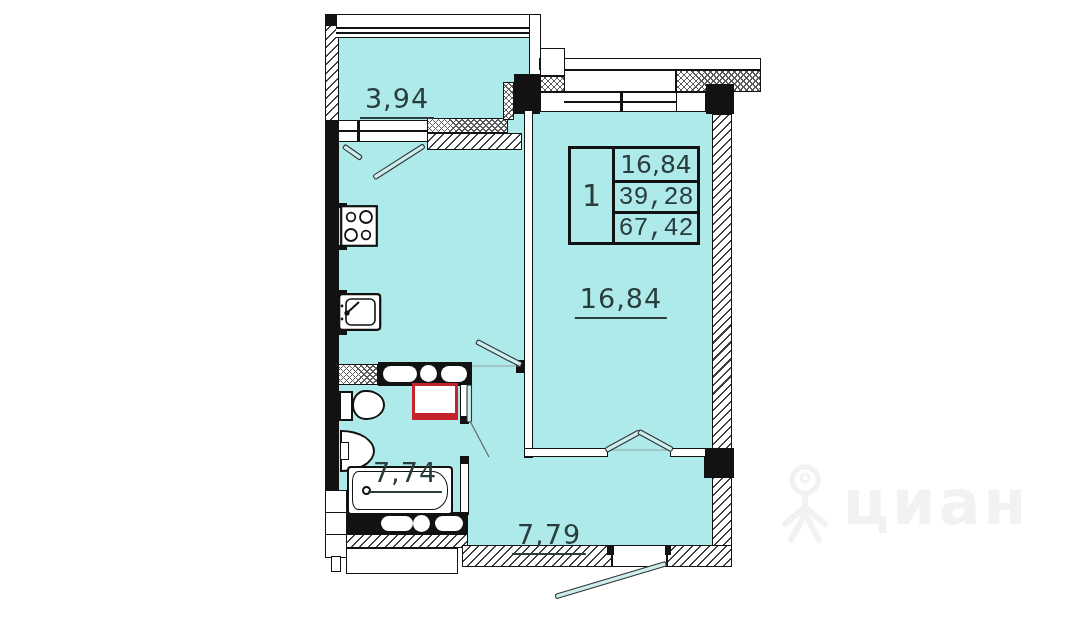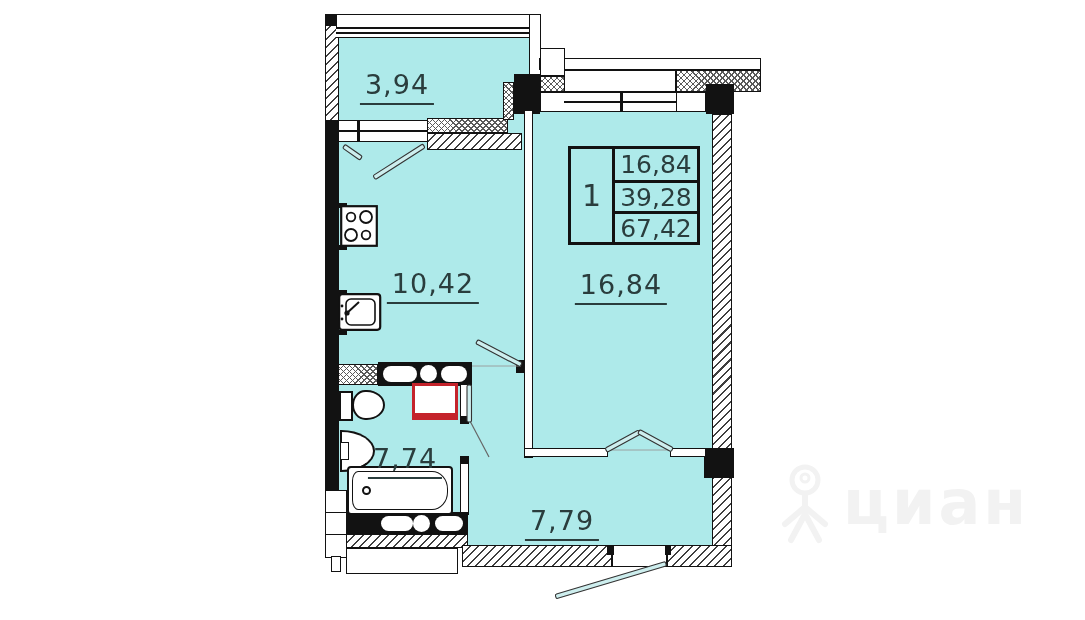--- a/index.html
+++ b/index.html
@@ -20,27 +20,27 @@
   .xhatch{background-color:#fff;
     background-image:repeating-linear-gradient(45deg,transparent 0 3px,#5a5a5a 3px 4.2px),
                      repeating-linear-gradient(135deg,transparent 0 3px,#5a5a5a 3px 4.2px);
     border:1.2px solid var(--wall);}
   .win{background:#fff;border-top:1.6px solid var(--wall);border-bottom:1.6px solid var(--wall);}
   .win::after{content:"";position:absolute;left:0;right:0;top:50%;height:1.2px;margin-top:-0.6px;background:var(--wall);}
   .pwall{background:#fff;border:1.6px solid var(--wall);}
   .vo{position:absolute;background:#fff;border-radius:9px;}
   .vc{position:absolute;background:#fff;border-radius:50%;}
   .area{position:absolute;transform:translate(-50%,-50%);font-size:27px;letter-spacing:1px;
-    color:var(--ink);border-bottom:2.2px solid var(--ink);padding:0 5px 3px;white-space:nowrap;}
+    color:var(--ink);border-bottom:2.2px solid var(--ink);padding:0 5px 3px;white-space:nowrap;margin-top:14px;}
   .itable{position:absolute;left:568px;top:146px;display:grid;
     grid-template-columns:41px 85px;grid-auto-rows:31px;border:3px solid var(--wall);
     color:var(--ink);font-size:25px;}
   .itable .c1{grid-row:1/4;display:flex;align-items:center;justify-content:center;font-size:30px;}
   .itable .r{border-left:3px solid var(--wall);display:flex;align-items:center;justify-content:center;}
-  .itable .r.bt{border-top:3px solid var(--wall);}
+  .itable .r.bt{border-top:3px solid var(--wall);font-family:Liberation Mono, monospace;}
   .washer{background:#fff;border:3px solid var(--accent);border-bottom-width:7px;}
   .wm{position:absolute;left:775px;top:462px;display:flex;align-items:center;gap:10px;color:var(--wm);}
   .wm-text{font-size:62px;font-weight:bold;letter-spacing:3px;line-height:1;}
   svg{display:block;}
 </style>
 </head>
 <body>
 
 <div id="plan" style="--cyan: #aeeaea; --wall: #121212; --ink: #2a3d3d; --accent: #c4232b; --wm: #f2f2f2;">
 
@@ -137,24 +137,23 @@
   <div class="abs outline2" style="left:339px;top:391px;width:14px;height:30px"></div>
   <div class="abs outline2" style="left:352px;top:390px;width:33px;height:30px;border-radius:40% 55% 55% 40% / 50%"></div>
   <div class="abs outline2" style="left:340px;top:430px;width:35px;height:42px;border-radius:0 100% 100% 0 / 0 52% 52% 0"></div>
   <div class="abs outline-thin" style="left:340px;top:442px;width:9px;height:18px"></div>
   <div class="abs washer" style="left:412px;top:383px;width:46px;height:37px"></div>
   <div class="abs outline2" style="left:347px;top:466px;width:106px;height:49px;border-radius:4px"></div>
   <div class="abs" style="left:352px;top:471px;width:96px;height:39px;border:1.5px solid #121212;border-radius:6px 16px 16px 6px / 10px 18px 18px 10px;box-sizing:border-box"></div>
   <div class="abs" style="left:362px;top:486px;width:9px;height:9px;border:2px solid #121212;border-radius:50%;box-sizing:border-box"></div>
 
   <div class="area" style="left:397px;top:87px">3,94</div>
-  <div class="area" style="left:433px;top:286px">10,42</div>
   <div class="area" style="left:621px;top:287px">16,84</div>
   <div class="area" style="left:405px;top:461px">7,74</div>
-  <div class="area" style="left:562px;top:523px">7,79</div>
+  <div class="area" style="left:549px;top:523px">7,79</div>
 
   <div class="itable">
     <div class="c1">1</div>
     <div class="r">16,84</div>
     <div class="r bt">39,28</div>
     <div class="r bt">67,42</div>
   </div>
 
   <svg class="abs" style="left:0;top:0" width="1085" height="620" viewBox="0 0 1085 620">
     <line x1="472" y1="366" x2="521" y2="366" stroke="#9a9a9a" stroke-width="0.9"></line>

